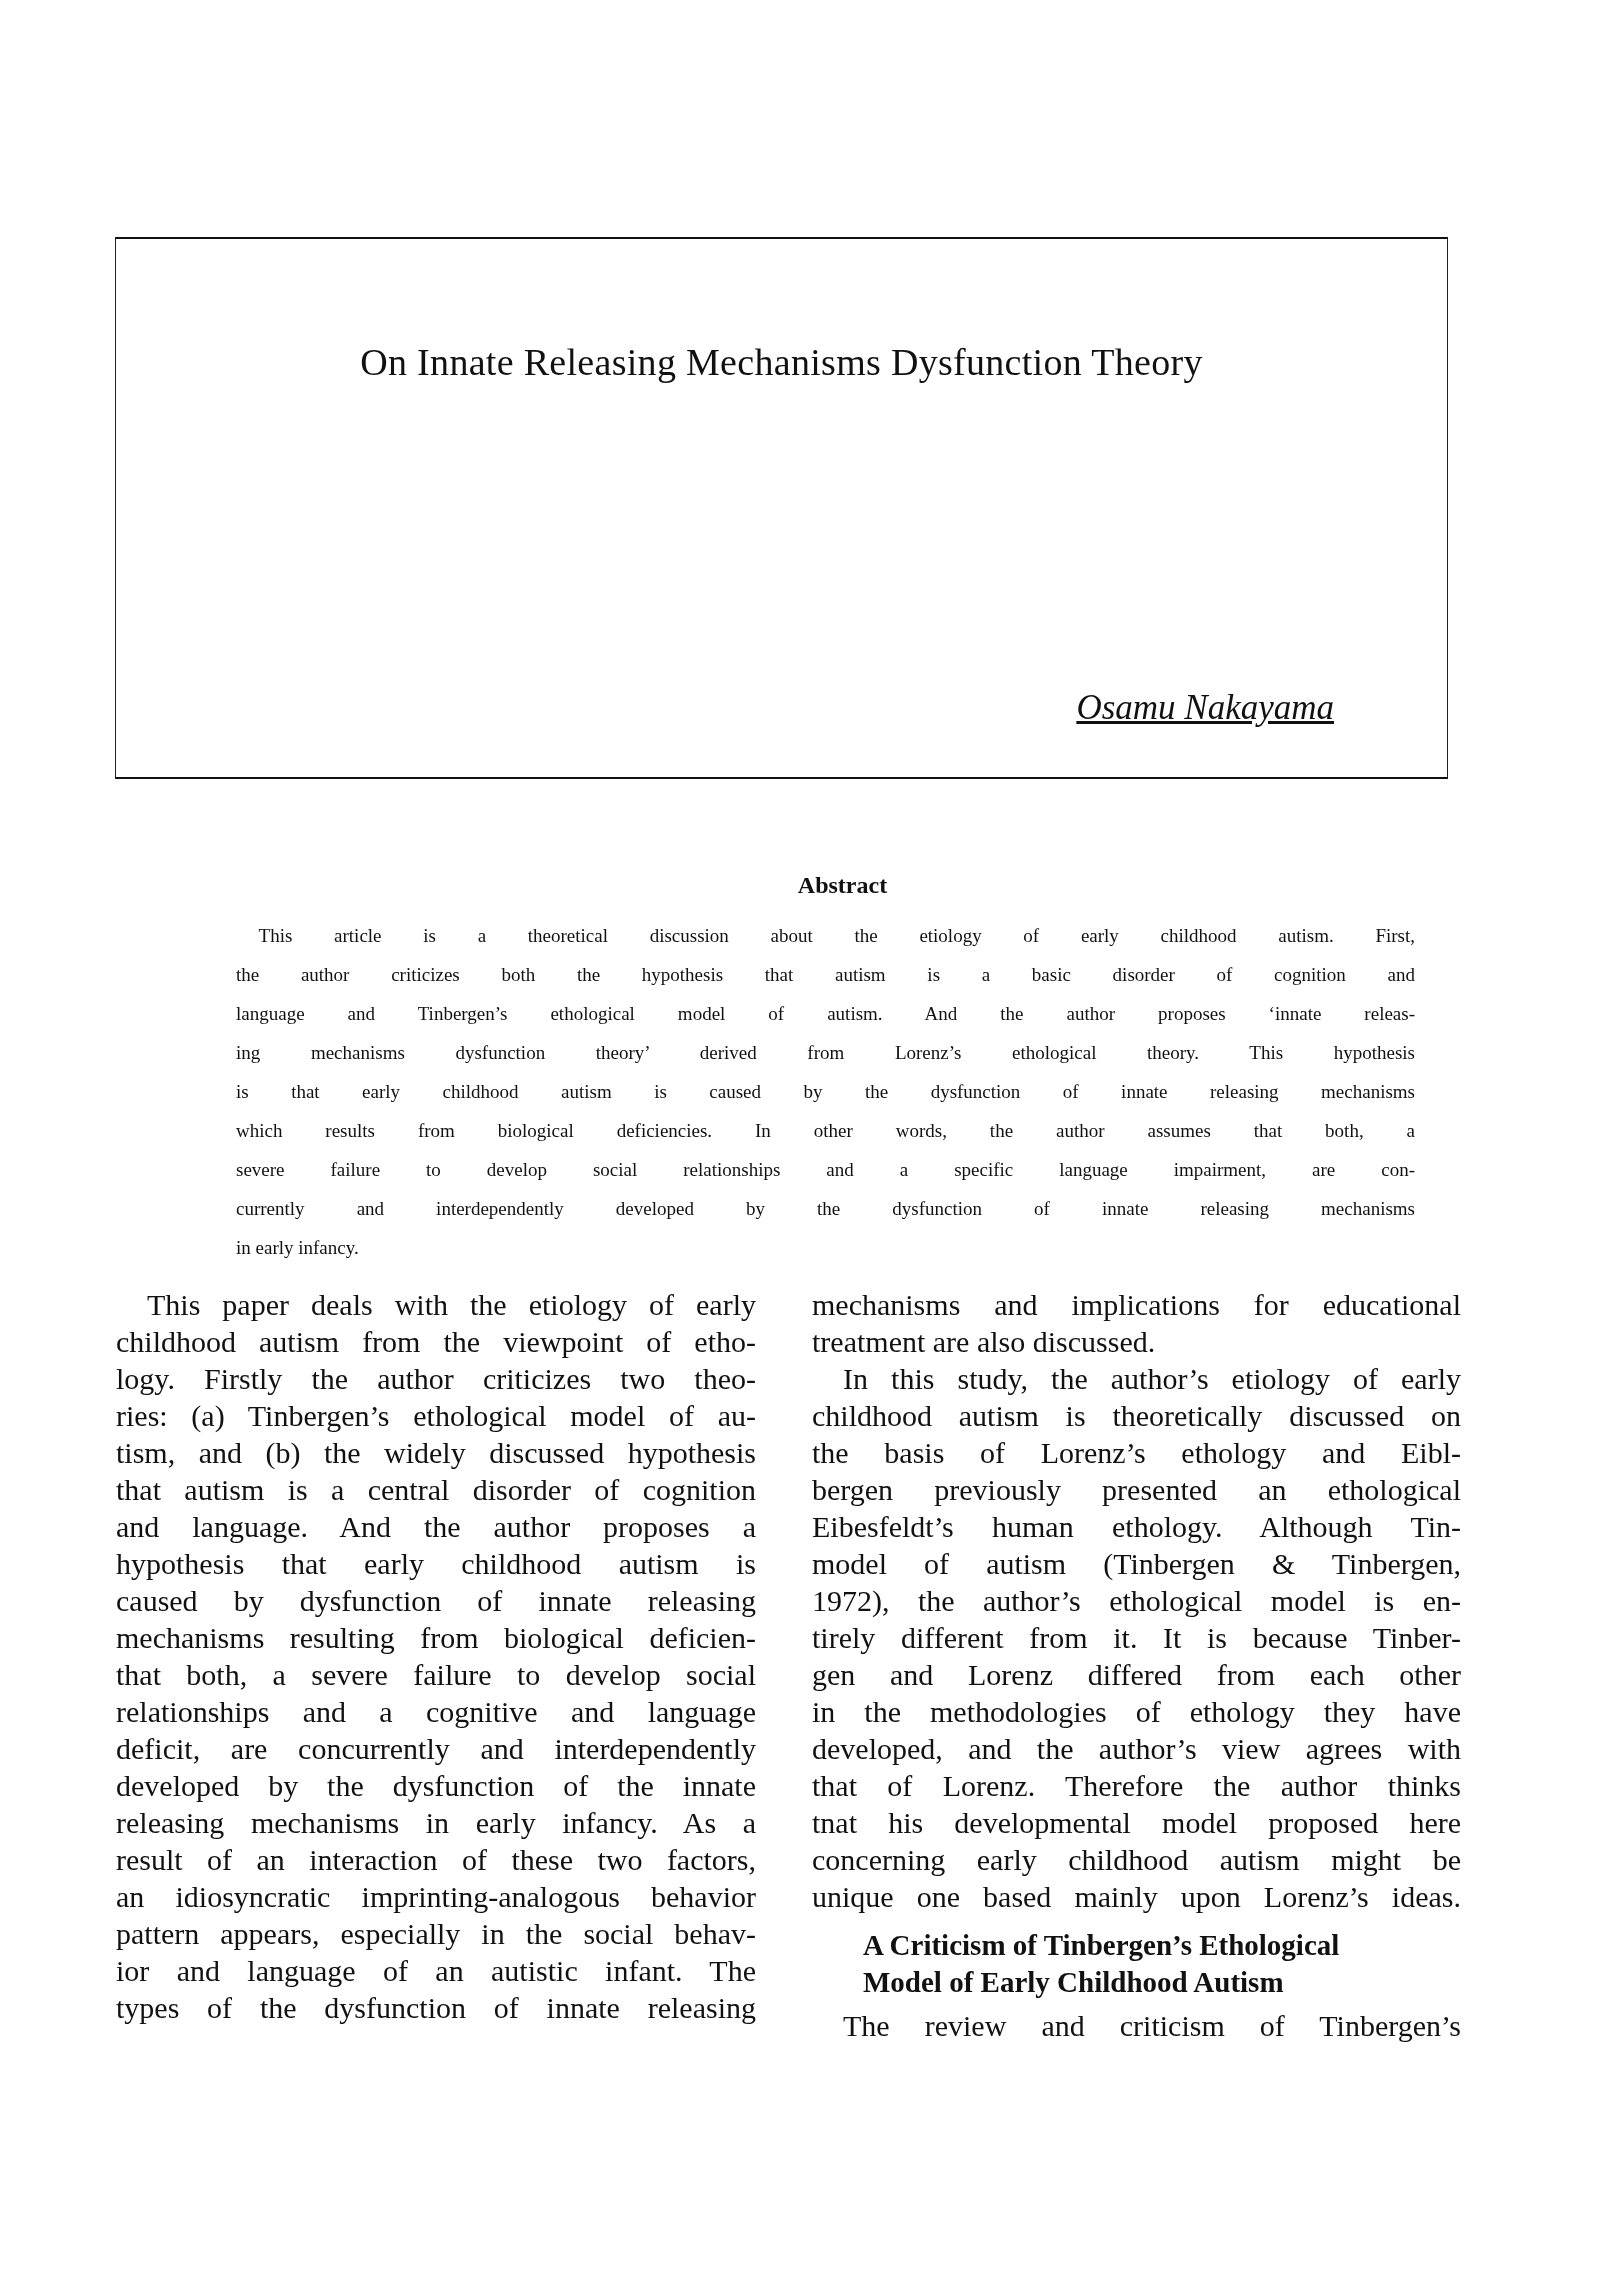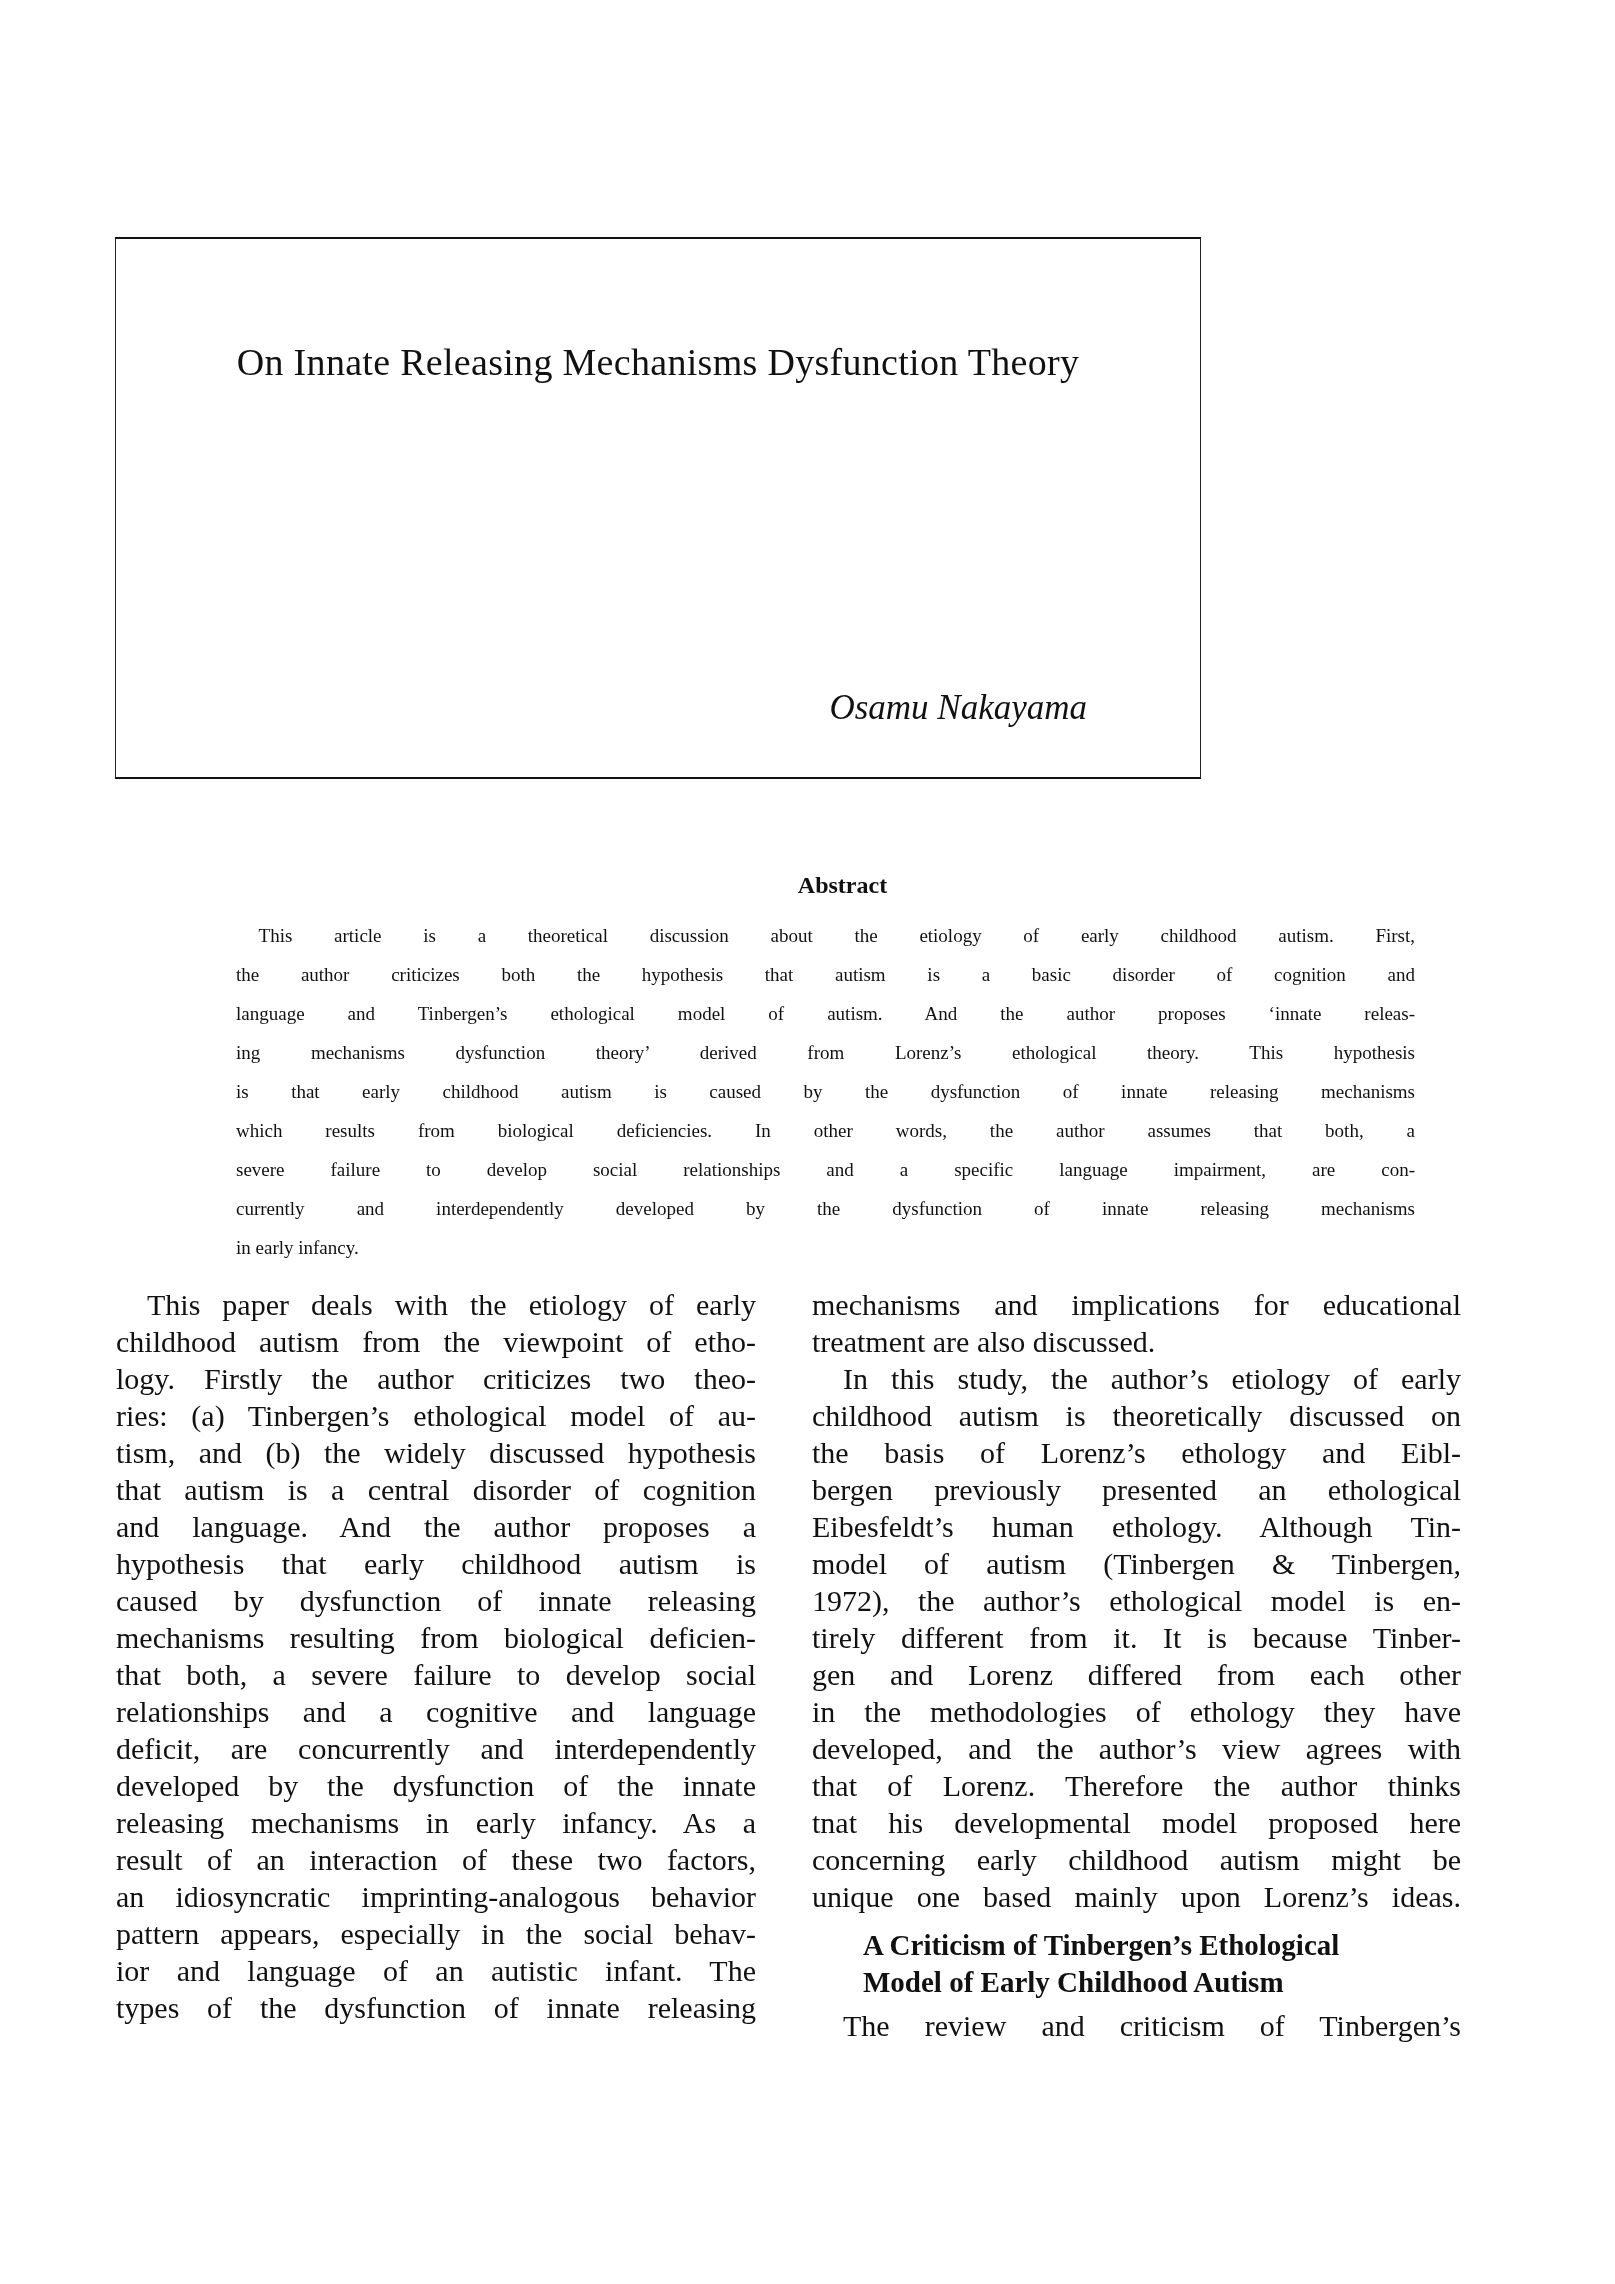--- a/index.html
+++ b/index.html
@@ -6,21 +6,21 @@
   html, body { width: 1616px; height: 2284px; background: #ffffff; }
   body {
     position: relative;
     font-family: "Liberation Serif", "DejaVu Serif", serif;
     color: #111111;
     overflow: hidden;
   }
   .title-box {
     position: absolute;
     left: 115px; top: 237px;
-    width: 1086px; height: 542px;
+    width: 1333px; height: 542px;
     border-top: 2.3px solid #111;
     border-bottom: 2.3px solid #111;
     border-left: 1.7px solid #222;
     border-right: 1.7px solid #222;
   }
   .title {
     position: absolute;
     left: 0; right: 0;
     text-align: center;
     font-size: 38px;
@@ -29,20 +29,21 @@
     color: #111;
   }
   .title.line1 { top: 104px; }
   .title.line2 { top: 178px; }
   .author {
     position: absolute;
     right: 113px; top: 449px;
     font-style: italic;
     font-size: 35px;
     color: #111;
+    text-decoration: underline;
   }
   .abstract {
     position: absolute;
     left: 236px; top: 872px;
     width: 1179px;
   }
   .abstract-heading {
     text-align: center;
     font-weight: bold;
     font-size: 24px;

